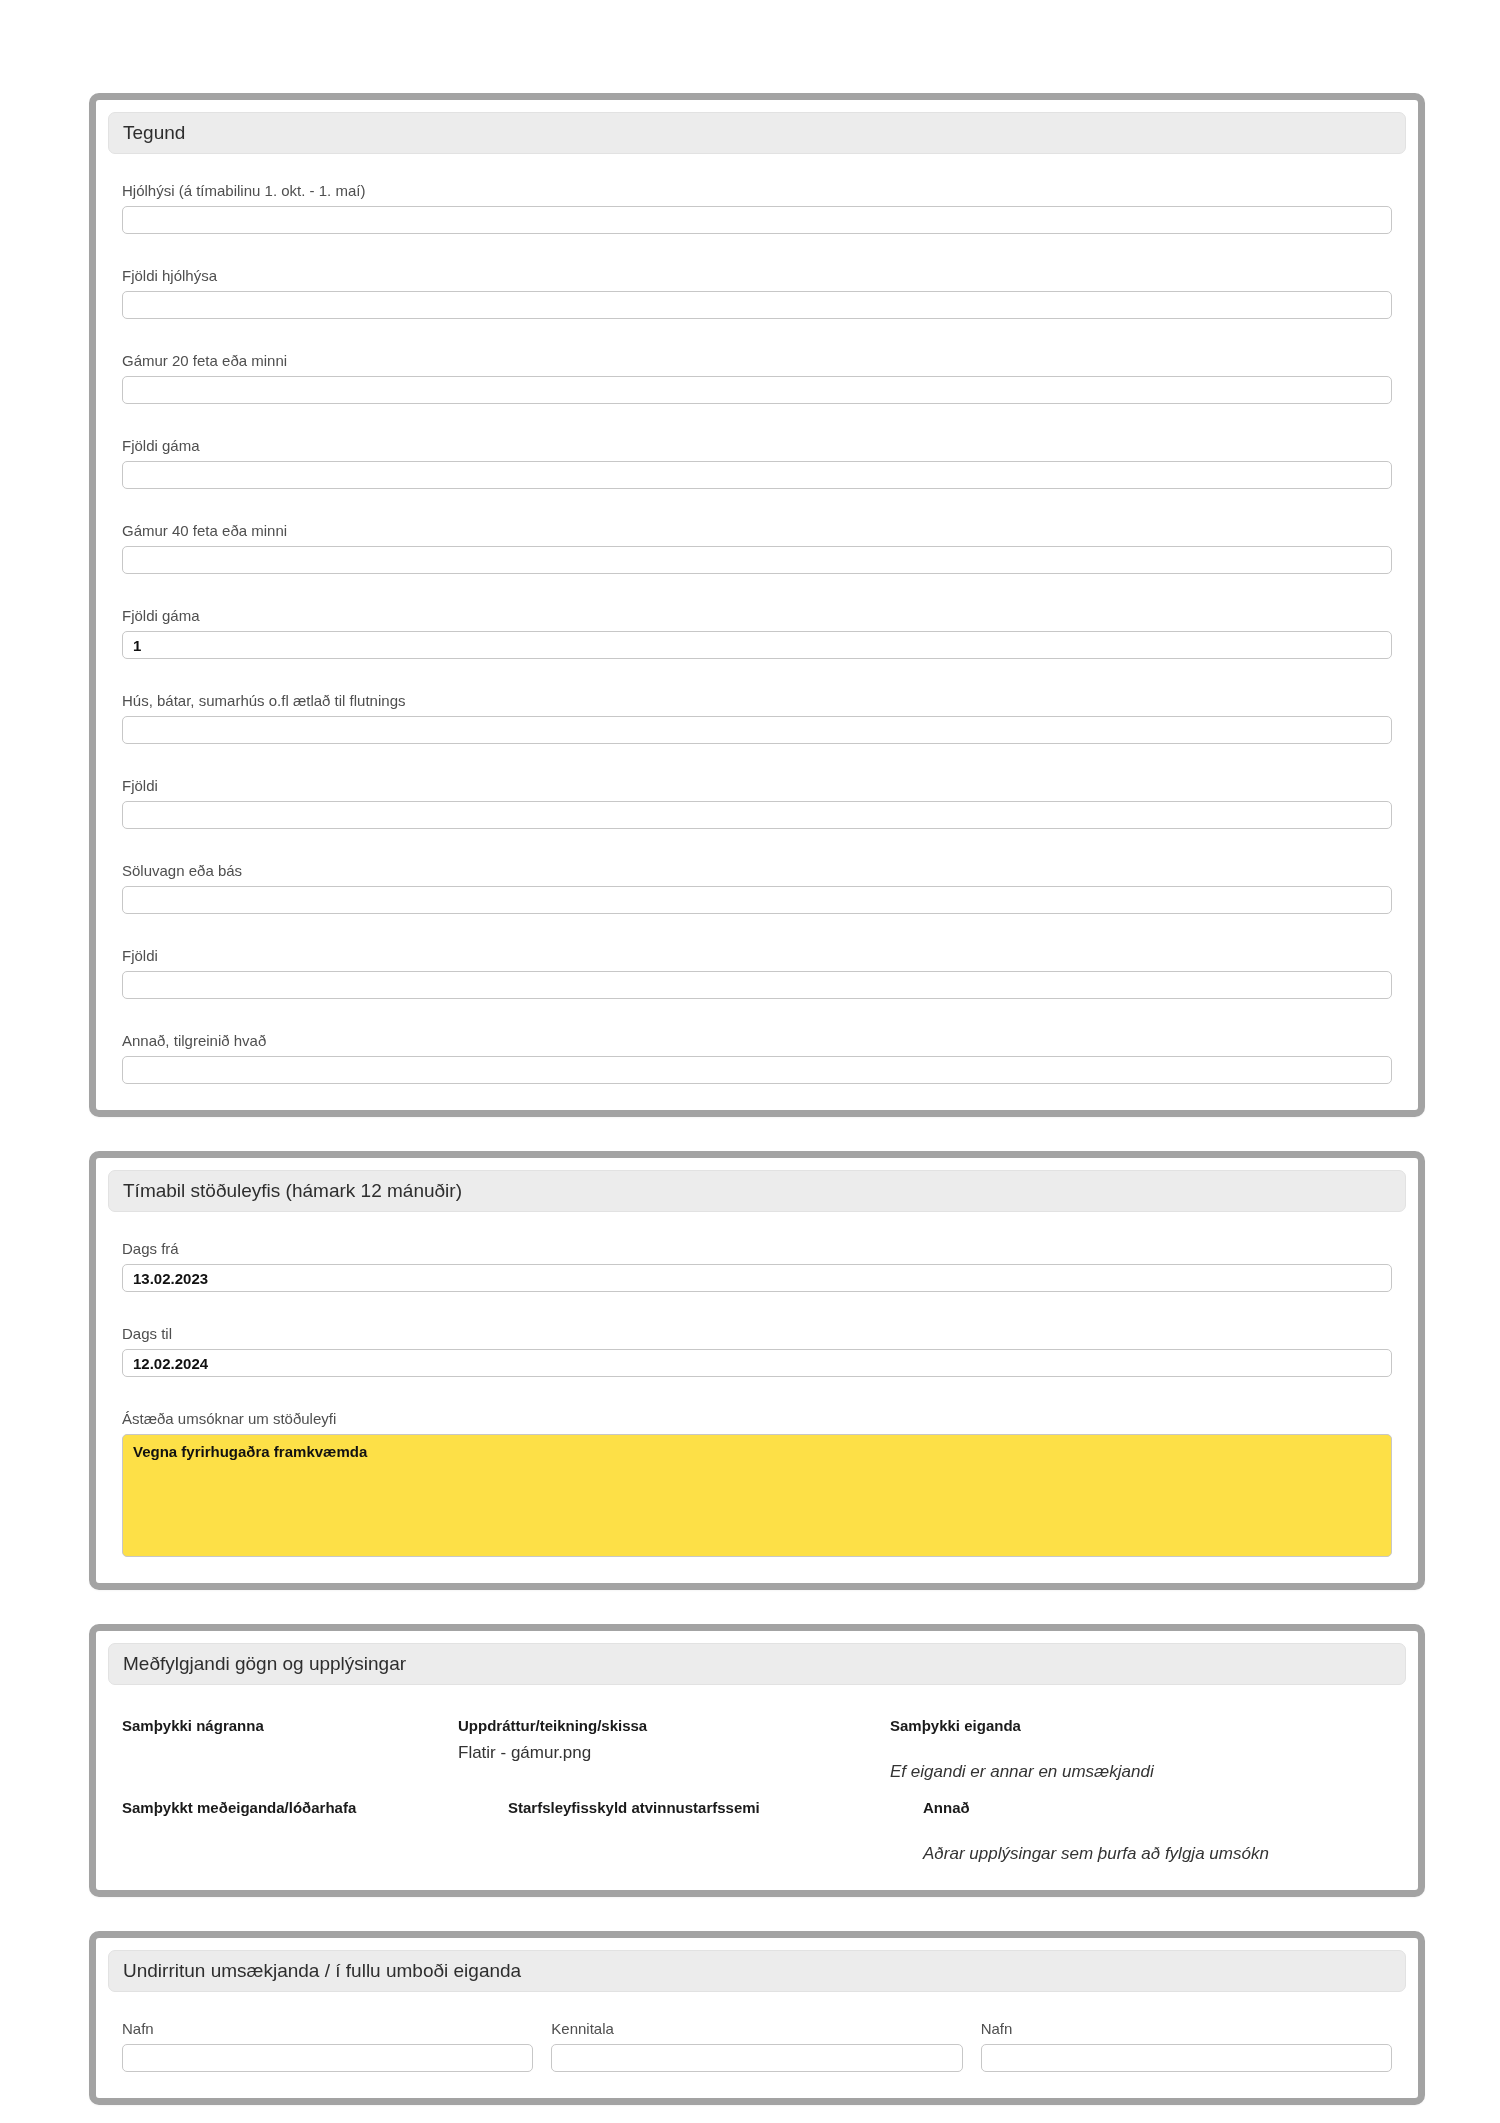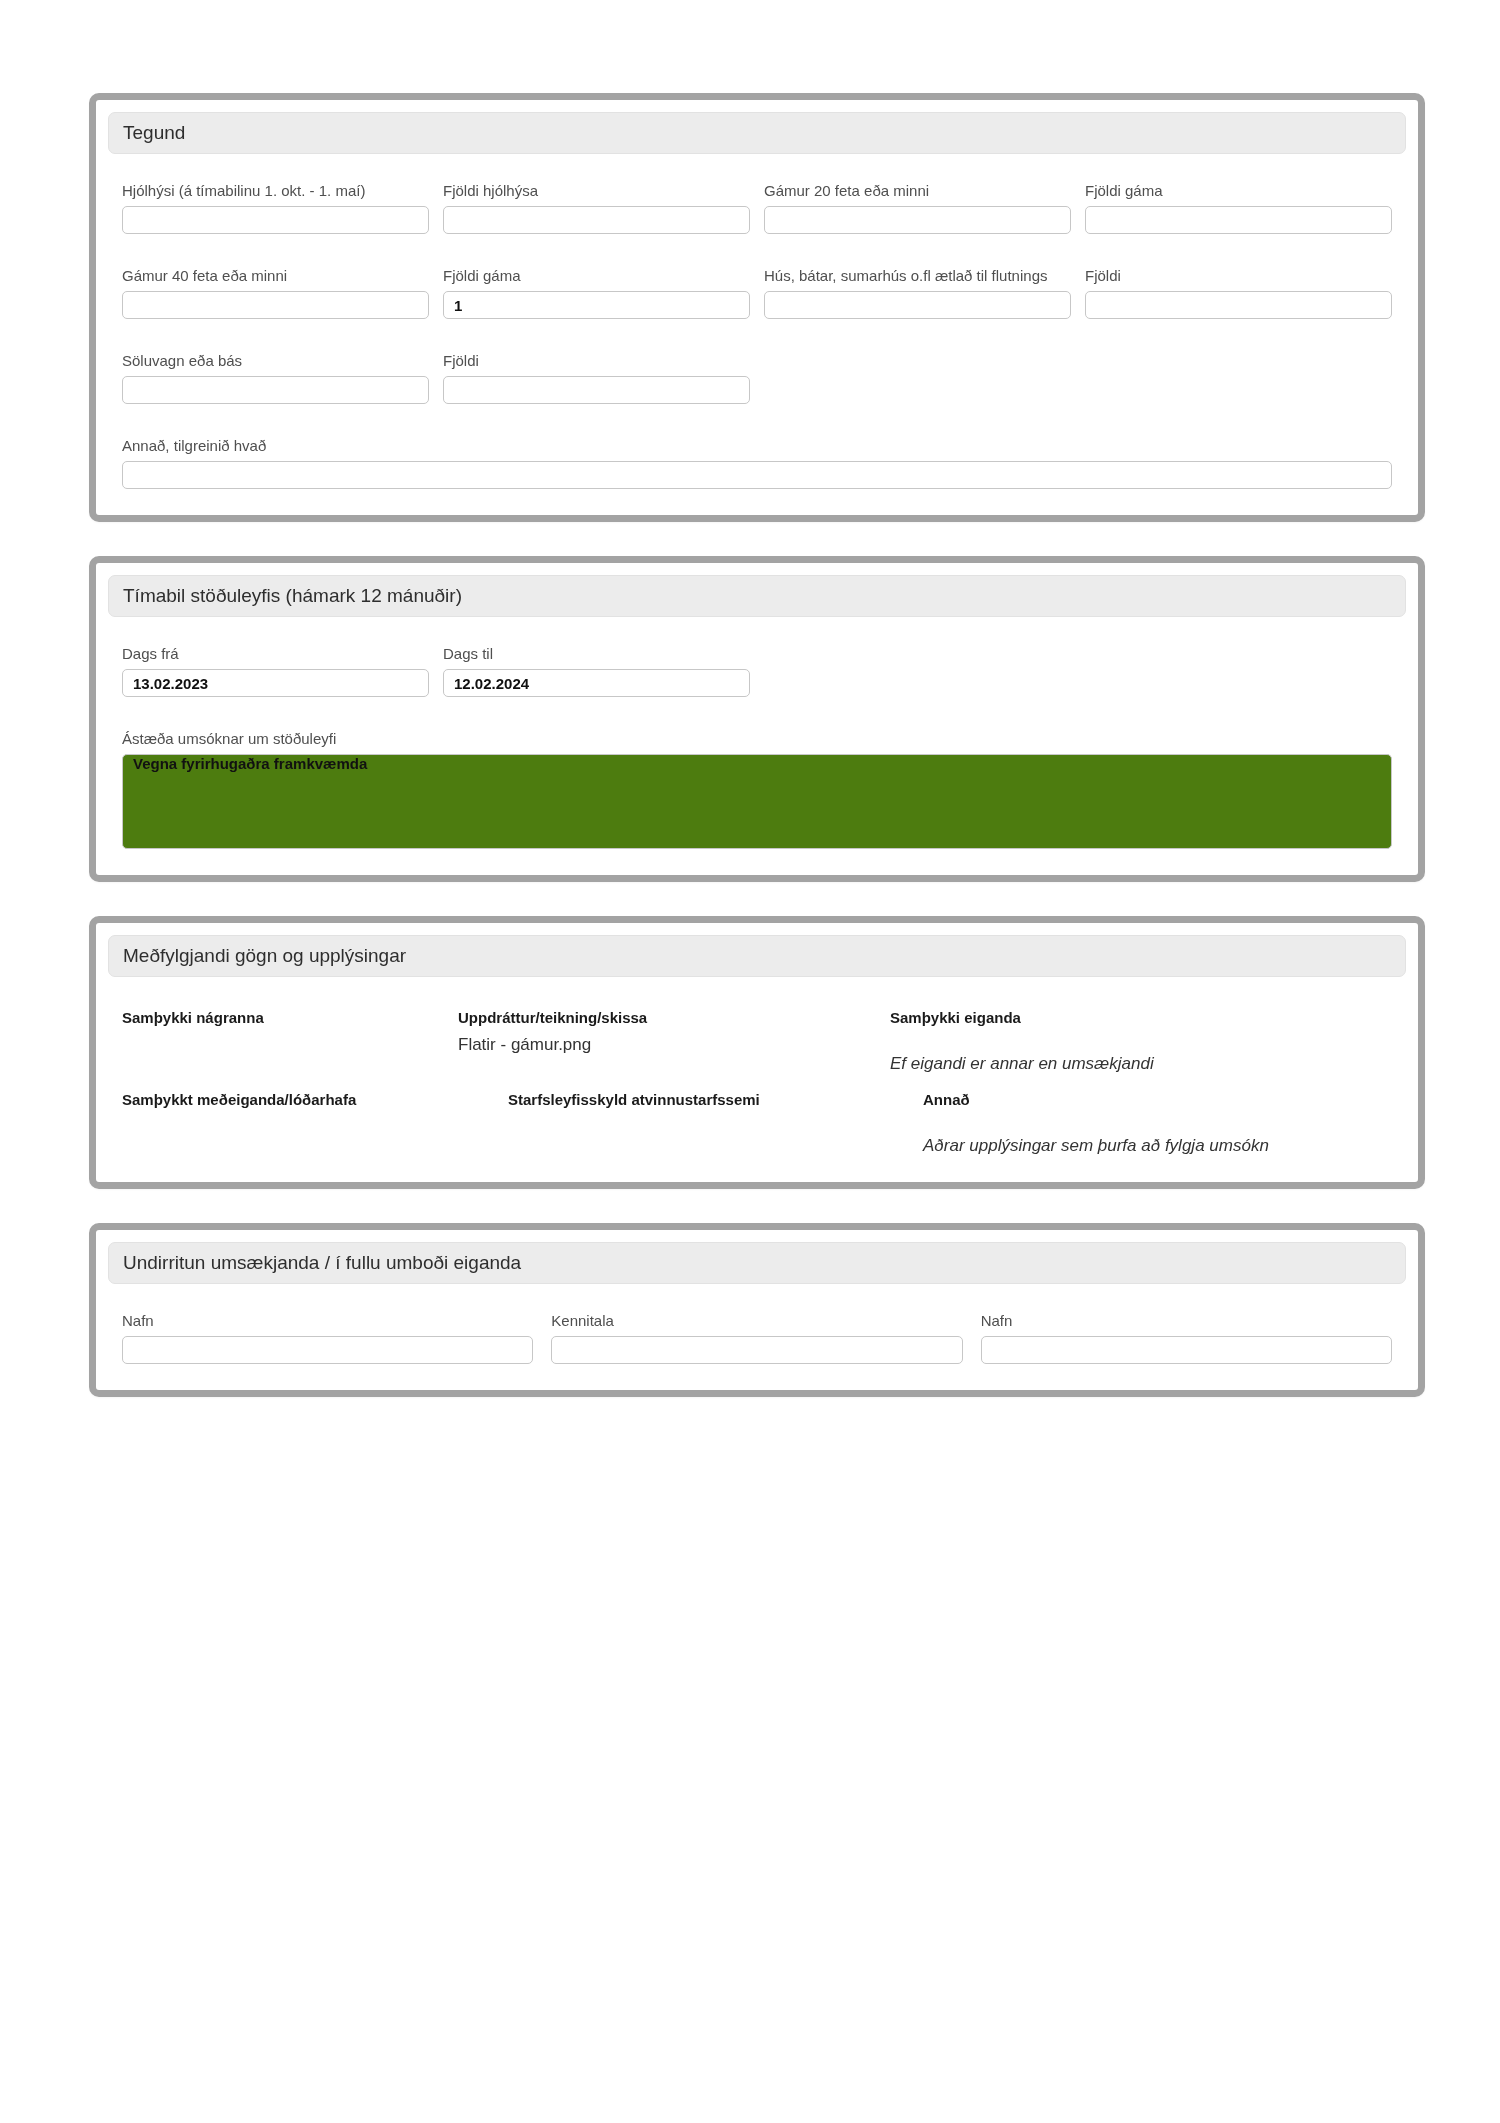--- a/index.html
+++ b/index.html
@@ -20,21 +20,21 @@
     background: #ececec;
     border: 1px solid #e2e2e2;
     border-radius: 7px;
     padding: 9px 14px;
   }
   .card-title { font-size: 19px; color: #2e2e2e; }
 
   .card-body { padding: 28px 14px 0 14px; }
   .card-body.attach-body { padding-top: 32px; }
 
-  .two-col { display: grid; grid-template-columns: 1fr 1fr 1fr 1fr; column-gap: 14px; row-gap: 33px; }
+  .two-col { display: grid; grid-template-columns: 1fr; column-gap: 14px; row-gap: 33px; }
   .three-col { display: grid; grid-template-columns: 1fr 1fr 1fr; column-gap: 18px; }
 
   .field label {
     display: block;
     font-size: 15px;
     color: #4f4f4f;
     margin-bottom: 7px;
   }
   .field input {
     display: block;
@@ -46,28 +46,28 @@
     font-size: 15px;
     font-weight: 700;
     color: #111111;
     background: #ffffff;
     font-family: inherit;
     outline: none;
   }
   .field textarea {
     display: block;
     width: 100%;
-    height: 95px;
+    height: 123px;
     border: 1px solid #c7c7c7;
     border-radius: 5px;
-    padding: 0 10px;
+    padding: 8px 10px;
     font-size: 15px;
     font-weight: 700;
     color: #111111;
-    background: #4d7c0f;
+    background: #fde047;
     font-family: inherit;
     resize: none;
     outline: none;
   }
   .field.full { margin-top: 33px; }
 
   .attach-grid { display: grid; grid-template-columns: 336px 432px 1fr; row-gap: 17px; }
   .attach-item .a-label { font-size: 15px; font-weight: 700; color: #1a1a1a; }
   .attach-item .a-note  { margin-top: 9px; font-size: 17px; color: #333333; }
   .attach-item .a-note.italic { font-style: italic; margin-top: 28px; }

